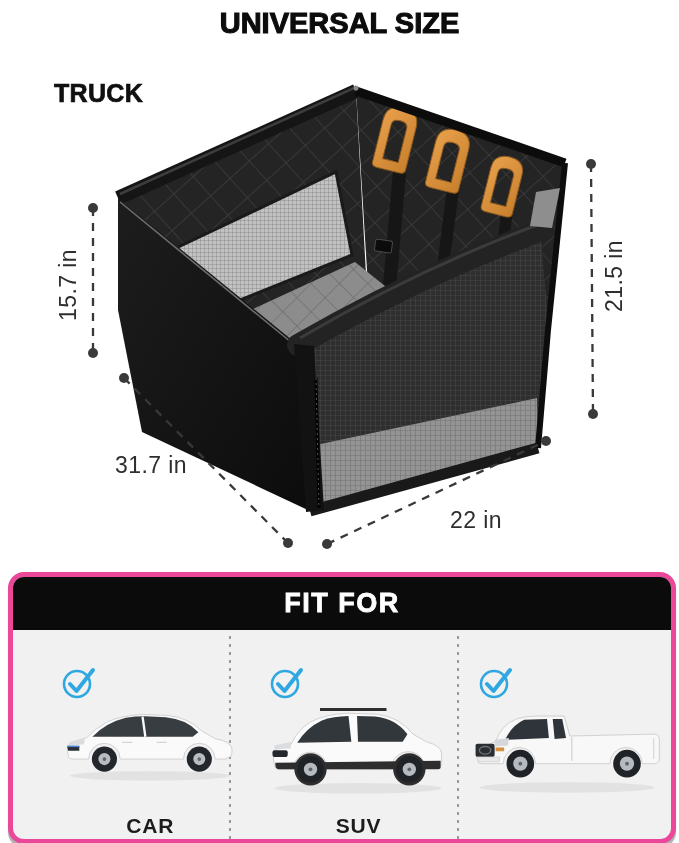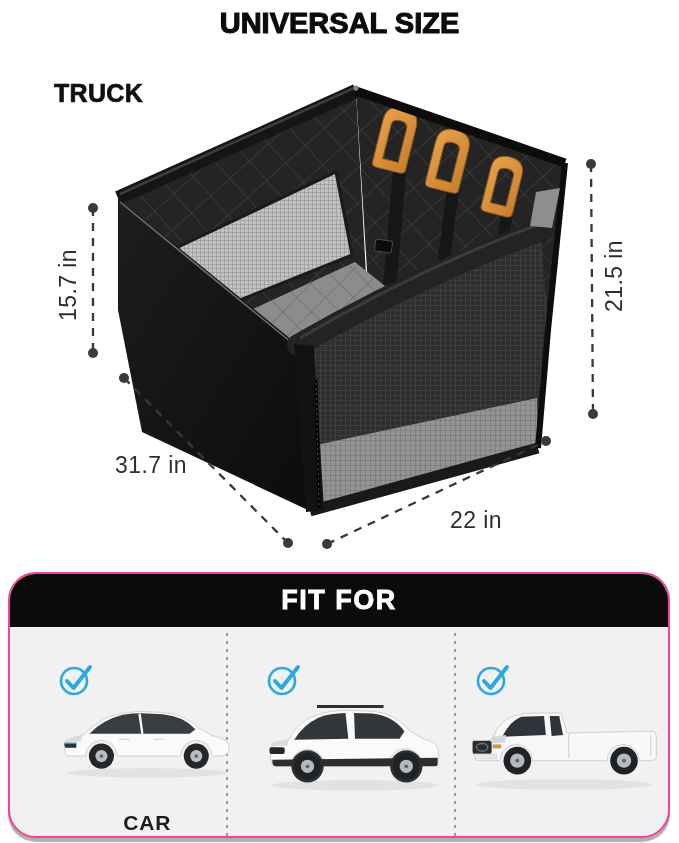--- a/index.html
+++ b/index.html
@@ -10,21 +10,21 @@
   .title{top:0;left:0;width:679px;text-align:center;font-size:29px;font-weight:900;
          color:#0c0c0c;letter-spacing:0px;-webkit-text-stroke:1.1px #0c0c0c;line-height:46px;}
   .expanded{top:79px;left:54px;font-size:25px;font-weight:900;color:#101010;
             -webkit-text-stroke:0.7px #101010;line-height:29px;letter-spacing:0.3px;}
 
   .dim-label{font-size:23px;font-weight:400;color:#2e2e2e;letter-spacing:0.4px;white-space:nowrap;}
   .dim-v{transform:translate(-50%,-50%) rotate(-90deg);}
   .dim-h{transform:translate(-50%,-50%);}
 
   .fit-panel{left:8px;top:572px;width:658px;height:262px;background:#f1f1f1;
-             border:2px solid #ec4899;border-radius:28px;overflow:hidden;
+             border:5px solid #ec4899;border-radius:16px;overflow:hidden;
              box-shadow:0 4px 1px rgba(110,110,110,0.55);}
   .fit-header{height:53px;background:#0b0b0b;display:flex;align-items:center;justify-content:center;}
   .fit-header span{color:#fff;font-size:27px;font-weight:900;letter-spacing:1.5px;
                    -webkit-text-stroke:0.8px #fff;}
   .fit-body{position:relative;height:220px;display:flex;padding-left:33px;}
   .sep{position:absolute;top:6px;bottom:6px;width:2px;
        background-image:repeating-linear-gradient(to bottom,#9a9a9a 0 3px,transparent 3px 8px);}
   .sep1{left:216px;} .sep2{left:444px;}
   .fit-col{position:relative;flex:1 1 0;}
   .check{position:absolute;left:16px;top:34px;width:36px;height:36px;}
@@ -207,20 +207,21 @@
             <circle cx="154" cy="79" r="17" fill="#2e2e2e"></circle>
           <polygon points="12,54 30,50 29,57 12,58" fill="#d9dde0"></polygon>
           <rect x="10" y="59" width="16" height="7" rx="2" fill="#24282c"></rect>
           <circle cx="50" cy="79" r="14" fill="#1f2226"></circle>
             <circle cx="50" cy="79" r="7" fill="#b5bac0"></circle>
             <circle cx="50" cy="79" r="2" fill="#5d6368"></circle>
           <circle cx="154" cy="79" r="14" fill="#1f2226"></circle>
             <circle cx="154" cy="79" r="7" fill="#b5bac0"></circle>
             <circle cx="154" cy="79" r="2" fill="#5d6368"></circle>
         </svg>
+        <div class="veh-label">SUV</div>
       </div>
 
       <div class="fit-col">
         <svg class="check" viewBox="0 0 36 36">
           <circle cx="15" cy="20" r="13" fill="none" stroke="#2FA7E0" stroke-width="2.6"></circle>
           <path d="M8,20 L14.5,27 L31,6" fill="none" stroke="#2FA7E0" stroke-width="4" stroke-linecap="round" stroke-linejoin="round"></path>
         </svg>
         <svg class="vehicle" width="200" height="105" viewBox="0 0 210 110">
           <ellipse cx="105" cy="98" rx="92" ry="5.5" fill="#e2e2e2"></ellipse>
           <path d="M12,72 Q10,62 14,56 L30,50 Q36,32 52,26 Q62,23 74,23 L102,23 L108,44 L196,42 Q202,42 202,48 L202,68 Q202,73 196,73 L184,73 A17,17 0 0 0 150,73 L72,73 A17,17 0 0 0 38,73 L18,73 Q12,73 12,72 Z" fill="#f8f8f8" stroke="#cfcfcf" stroke-width="1"></path>

